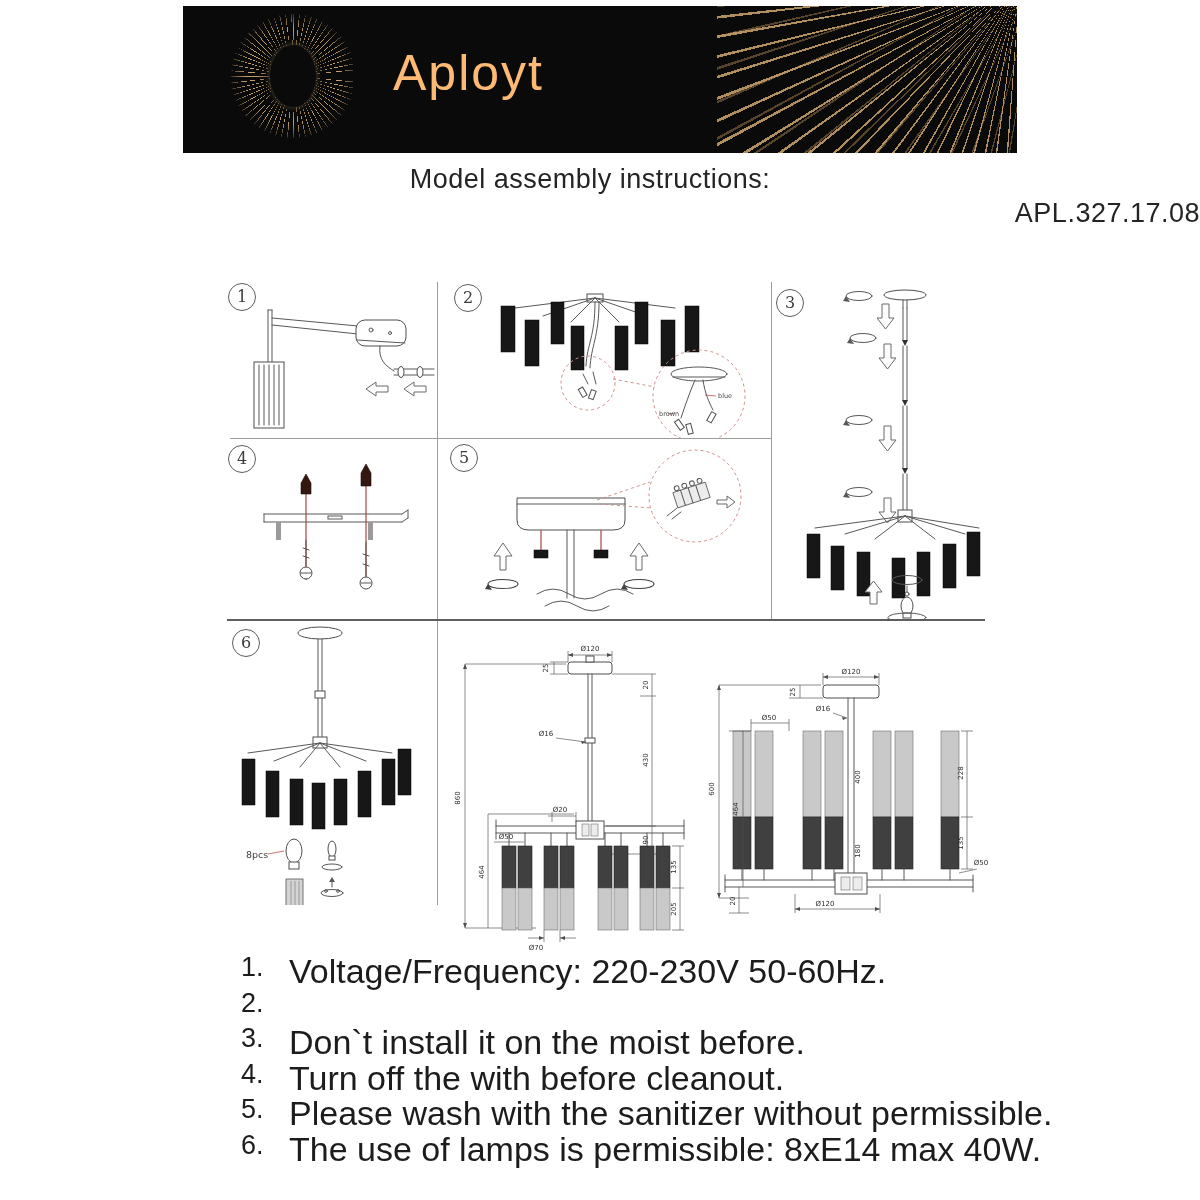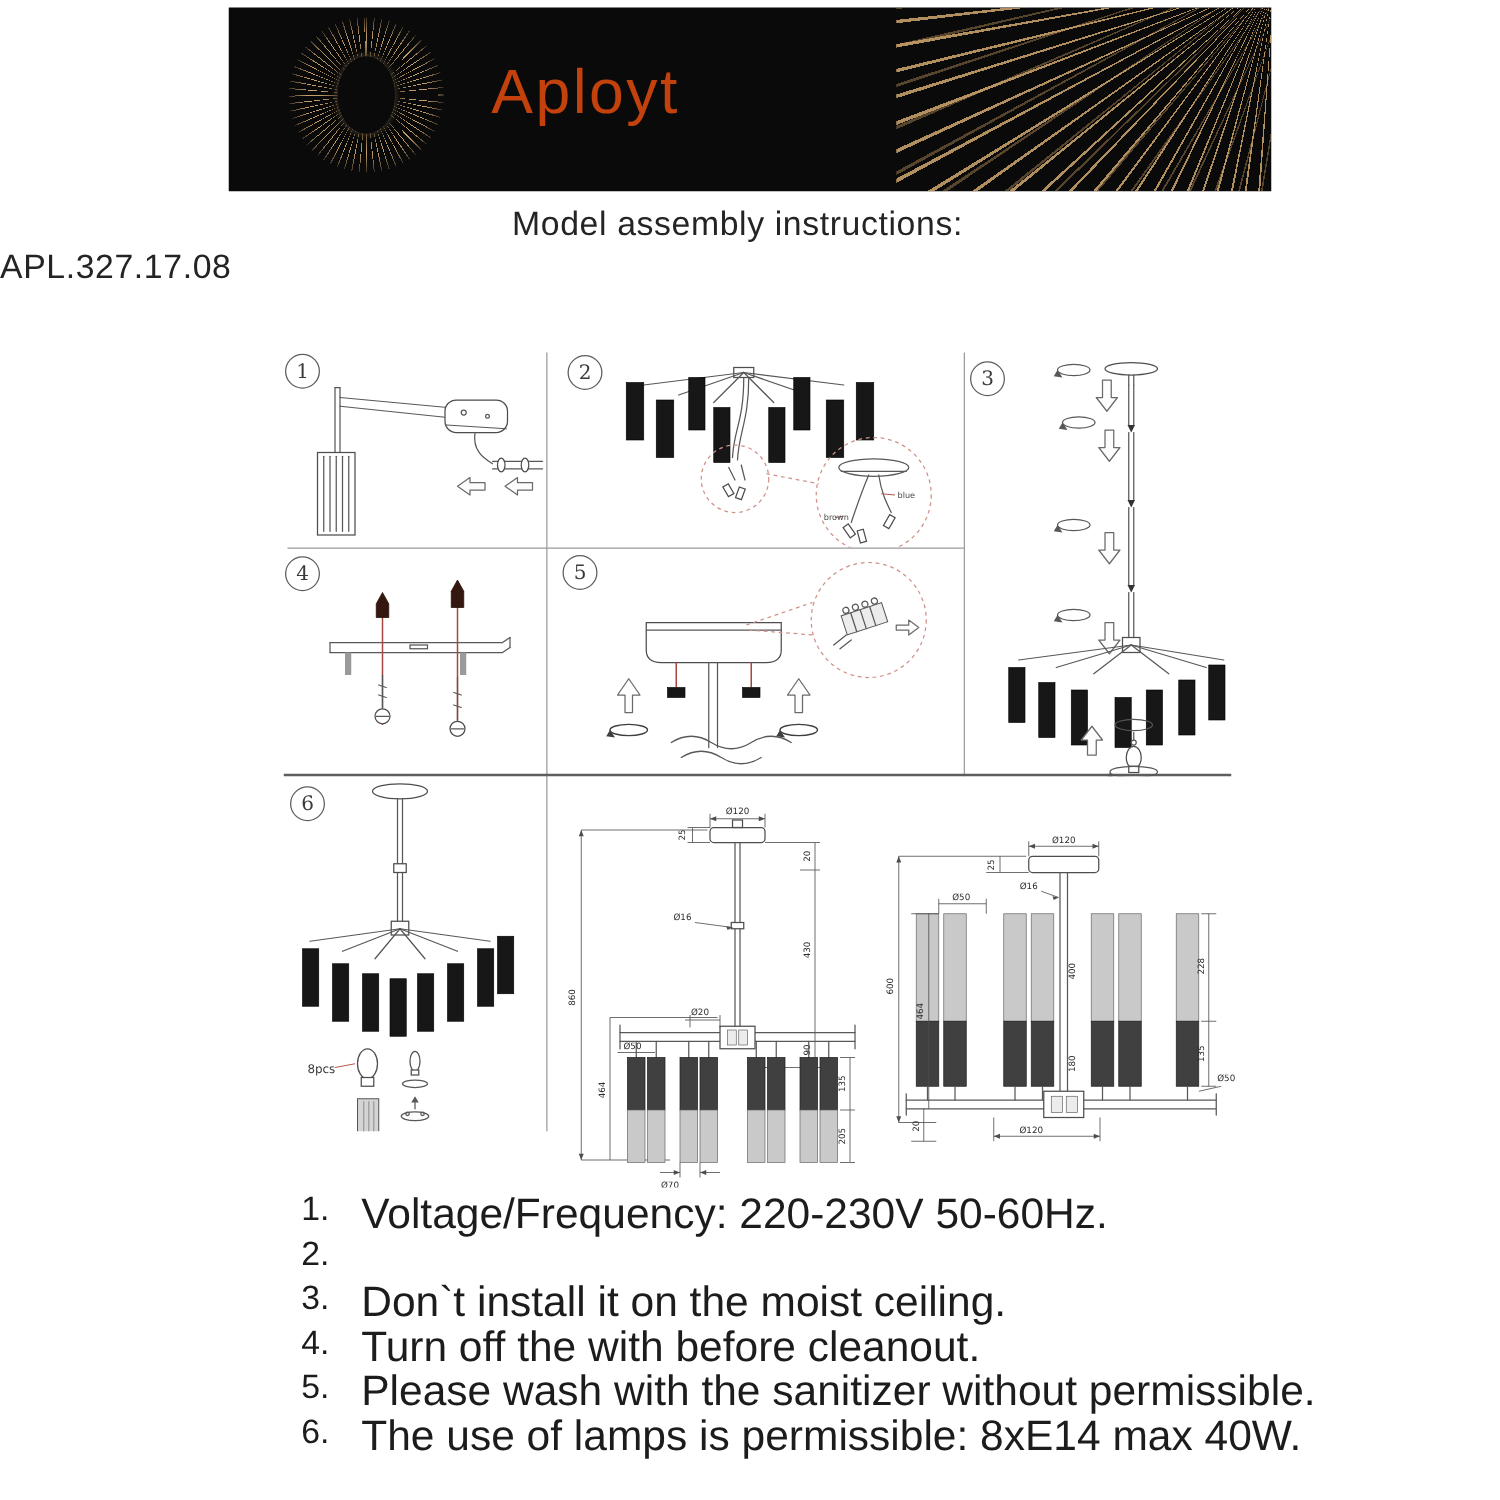--- a/index.html
+++ b/index.html
@@ -8,29 +8,29 @@
   
   .header{position:absolute;left:183px;top:6px;width:834px;height:147px;background:#0a0a0a;overflow:hidden;}
   .logo{position:absolute;left:48px;top:8px;width:124px;height:124px;border-radius:50%;
         background:repeating-conic-gradient(rgba(207,168,114,.95) 0deg .8deg, rgba(10,10,10,0) .8deg 5.6deg);}
   .logo::before{content:"";position:absolute;inset:-2px;border-radius:50%;
         background:radial-gradient(circle, rgba(10,10,10,0) 52%, #0a0a0a 74%);}
   .logo::after{content:"";position:absolute;left:50%;top:50%;width:46px;height:62px;
         transform:translate(-50%,-50%);background:#0a0a0a;border-radius:50%;
         box-shadow:0 0 14px 4px rgba(10,10,10,.9), 0 0 4px 1px rgba(233,196,138,.55);}
   .brand{position:absolute;left:210px;top:38px;font-size:50px;letter-spacing:2px;
-        color:#c2410c;font-weight:400;}
+        color:#fdba74;font-weight:400;}
   .rays{position:absolute;right:0;top:0;width:300px;height:147px;
         background:
          repeating-conic-gradient(from 130deg at 101% -16%, rgba(196,157,104,.9) 0deg .5deg, rgba(0,0,0,0) .5deg 3.6deg),
          repeating-conic-gradient(from 132deg at 108% -30%, rgba(150,116,72,.55) 0deg .4deg, rgba(0,0,0,0) .4deg 5.2deg);}
   
   .title1{position:absolute;left:0;top:164px;width:1180px;text-align:center;
         font-size:27px;color:#242424;font-weight:500;letter-spacing:.5px;}
-  .title2{position:absolute;left:0;top:198px;width:1200px;text-align:left;
+  .title2{position:absolute;left:0;top:198px;width:1200px;text-align:right;
         font-size:27px;color:#242424;font-weight:500;letter-spacing:.5px;}
   
   .gl{position:absolute;background:#9b9b9b;}
   
   .pnum{position:absolute;width:26px;height:26px;border:1.5px solid #5d5d5d;border-radius:50%;
         color:#3a3a3a;font-family:"DejaVu Serif",serif;font-size:16px;line-height:26px;
         text-align:center;background:#fff;}
   
   .pil{position:absolute;}
   .s{stroke:#585858;stroke-width:1;fill:none;stroke-linecap:round;}
@@ -475,21 +475,21 @@
   <div class="inst">
     <div class="inst-row">
       <span class="inst-num">1.</span>
       <span class="inst-text">Voltage/Frequency: 220-230V 50-60Hz.</span>
     </div>
     <div class="inst-row">
       <span class="inst-num">2.</span>
     </div>
     <div class="inst-row">
       <span class="inst-num">3.</span>
-      <span class="inst-text">Don`t install it on the moist ceiling.</span>
+      <span class="inst-text">Don`t install it on the moist before.</span>
     </div>
     <div class="inst-row">
       <span class="inst-num">4.</span>
       <span class="inst-text">Turn off the with before cleanout.</span>
     </div>
     <div class="inst-row">
       <span class="inst-num">5.</span>
       <span class="inst-text">Please wash with the sanitizer without permissible.</span>
     </div>
     <div class="inst-row">

